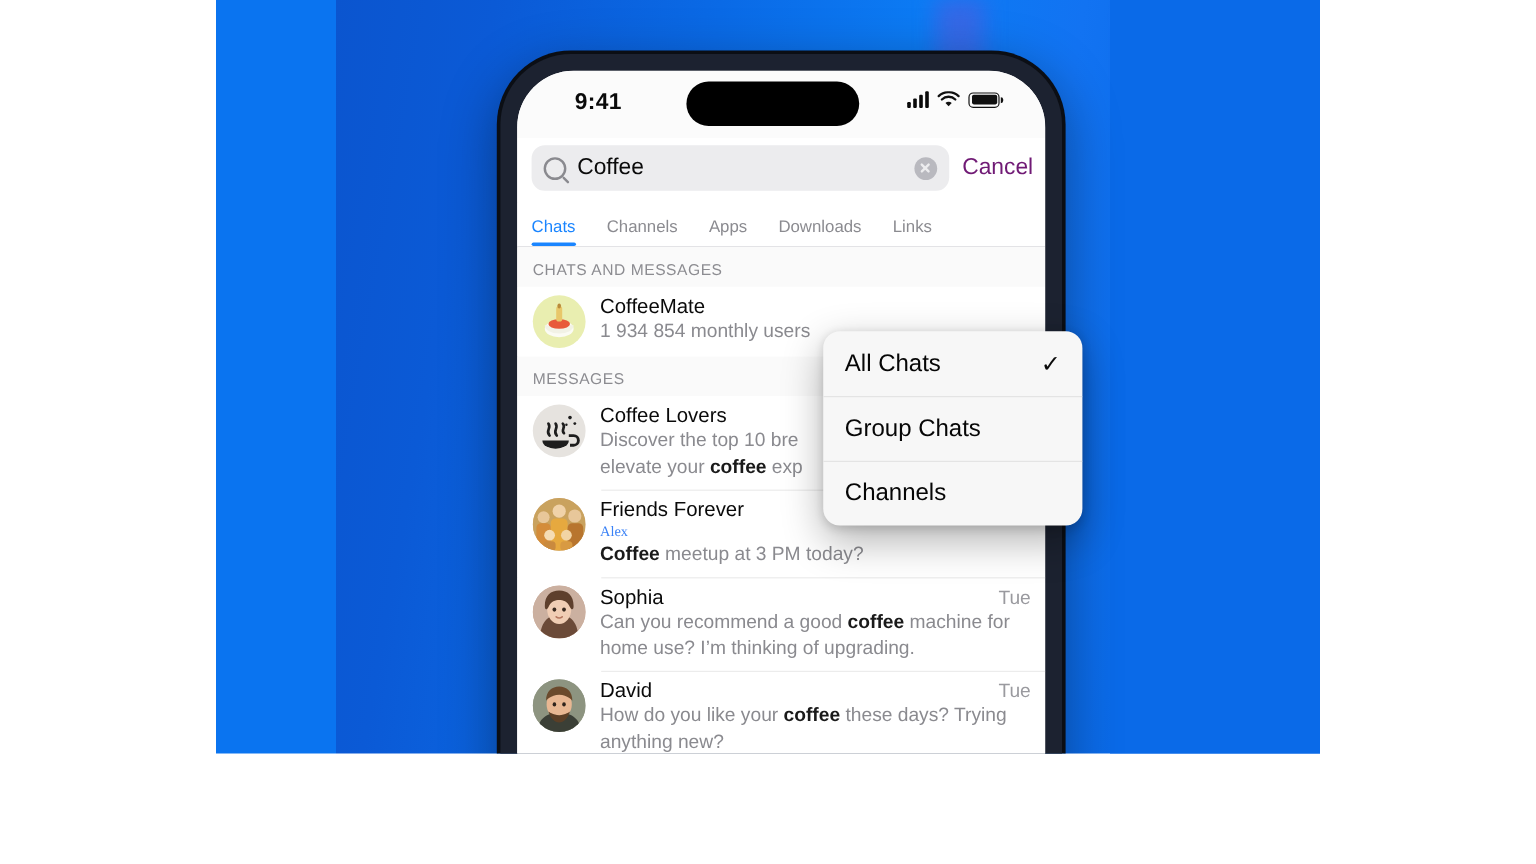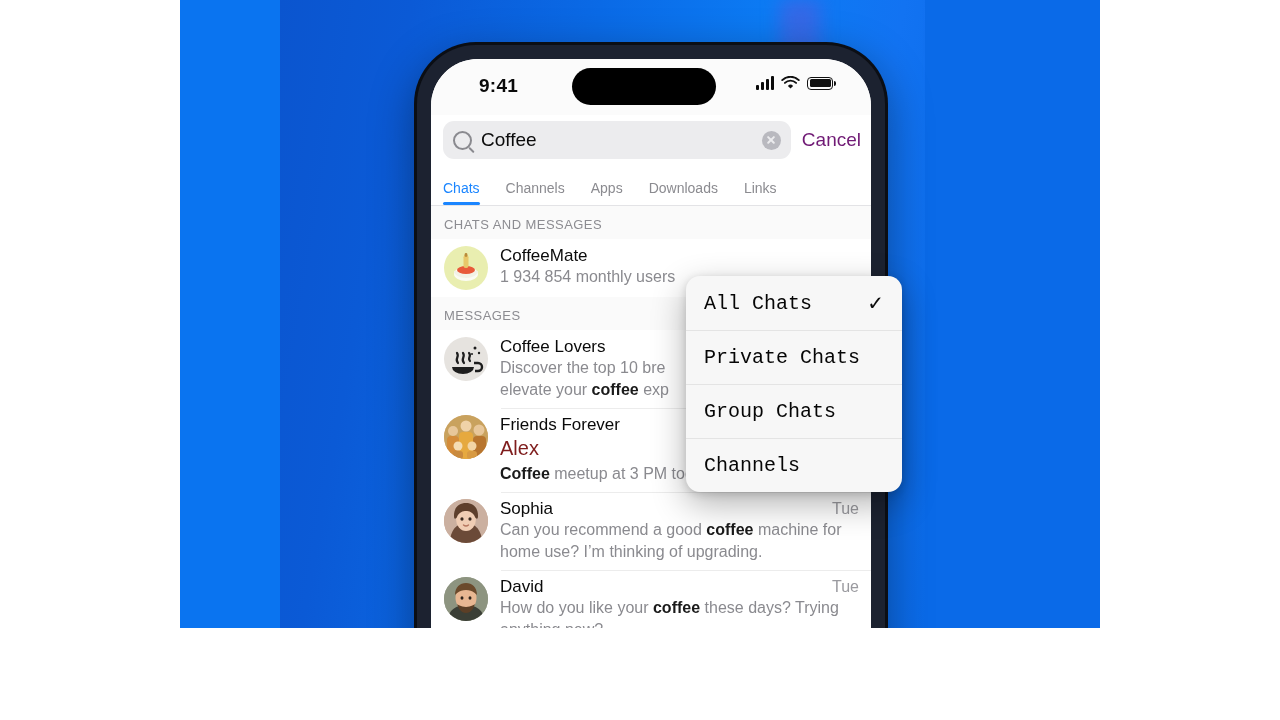--- a/index.html
+++ b/index.html
@@ -70,37 +70,37 @@
   .section{font-size:13px;color:#8c8c91;letter-spacing:.45px;padding:11px 12px 7px 13px;background:#fafafa;}
   .row{display:flex;padding:7px 12px 7px 13px;background:#fff;position:relative;}
   .row+.row::before{content:"";position:absolute;left:70px;right:0;top:0;height:1px;background:#ececec;}
   .av{width:44px;height:44px;border-radius:50%;flex:none;margin-right:12px;overflow:hidden;position:relative;}
   .rbody{flex:1;min-width:0;}
   .rtop{display:flex;align-items:baseline;}
   .rname{font-size:17px;font-weight:400;color:#0a0a0a;flex:1;}
   .rtime{font-size:16px;color:#9a9a9f;margin-left:8px;}
   .rsub{font-size:16px;color:#8a8a8f;line-height:1.38;}
   .rsub b{color:#1a1a1a;font-weight:700;}
-  .rsender{font-size:20px;color:#7f1d1d;line-height:1.38;}
+  .rsender{font-size:12px;color:#3b82f6;line-height:1.38;font-family:Liberation Serif, serif;}
 
   
   .av-coffeemate{background:#e9eeb0;}
   .av-lovers{background:#e6e3df;}
   .av-friends{background:#d9b48a;}
   .av-sophia{background:#c9a693;}
   .av-david{background:#9aa08c;}
   .av-hiking{background:#f2f2f2;}
 
   
   .dropdown{position:absolute;left:272px;top:234px;width:216px;
       background:#f7f7f7;border-radius:14px;overflow:hidden;
       box-shadow:0 12px 34px rgba(0,0,0,.30),0 2px 8px rgba(0,0,0,.14);z-index:40;}
   .dd-item{display:flex;align-items:center;height:54px;padding:0 18px;position:relative;}
   .dd-item+.dd-item::before{content:"";position:absolute;left:0;right:0;top:0;height:1px;background:#e4e4e4;}
-  .dd-label{font-size:20px;color:#060606;flex:1;font-family:Liberation Mono, monospace;}
+  .dd-label{font-size:20px;color:#060606;flex:1;}
   .dd-check{font-size:20px;color:#0b0b0b;}
 </style>
 </head>
 <body>
 
 <div class="stage">
 
   <div class="backdrop">
     <div class="bd-flat-l"></div>
     <div class="bd-grad"></div>
@@ -281,23 +281,20 @@
       </div>
 
     </div>
 
     <div class="dropdown">
       <div class="dd-item">
         <span class="dd-label">All Chats</span>
         <span class="dd-check">✓</span>
       </div>
       <div class="dd-item">
-        <span class="dd-label">Private Chats</span>
-      </div>
-      <div class="dd-item">
         <span class="dd-label">Group Chats</span>
       </div>
       <div class="dd-item">
         <span class="dd-label">Channels</span>
       </div>
     </div>
 
   </div>
 </div>
 

